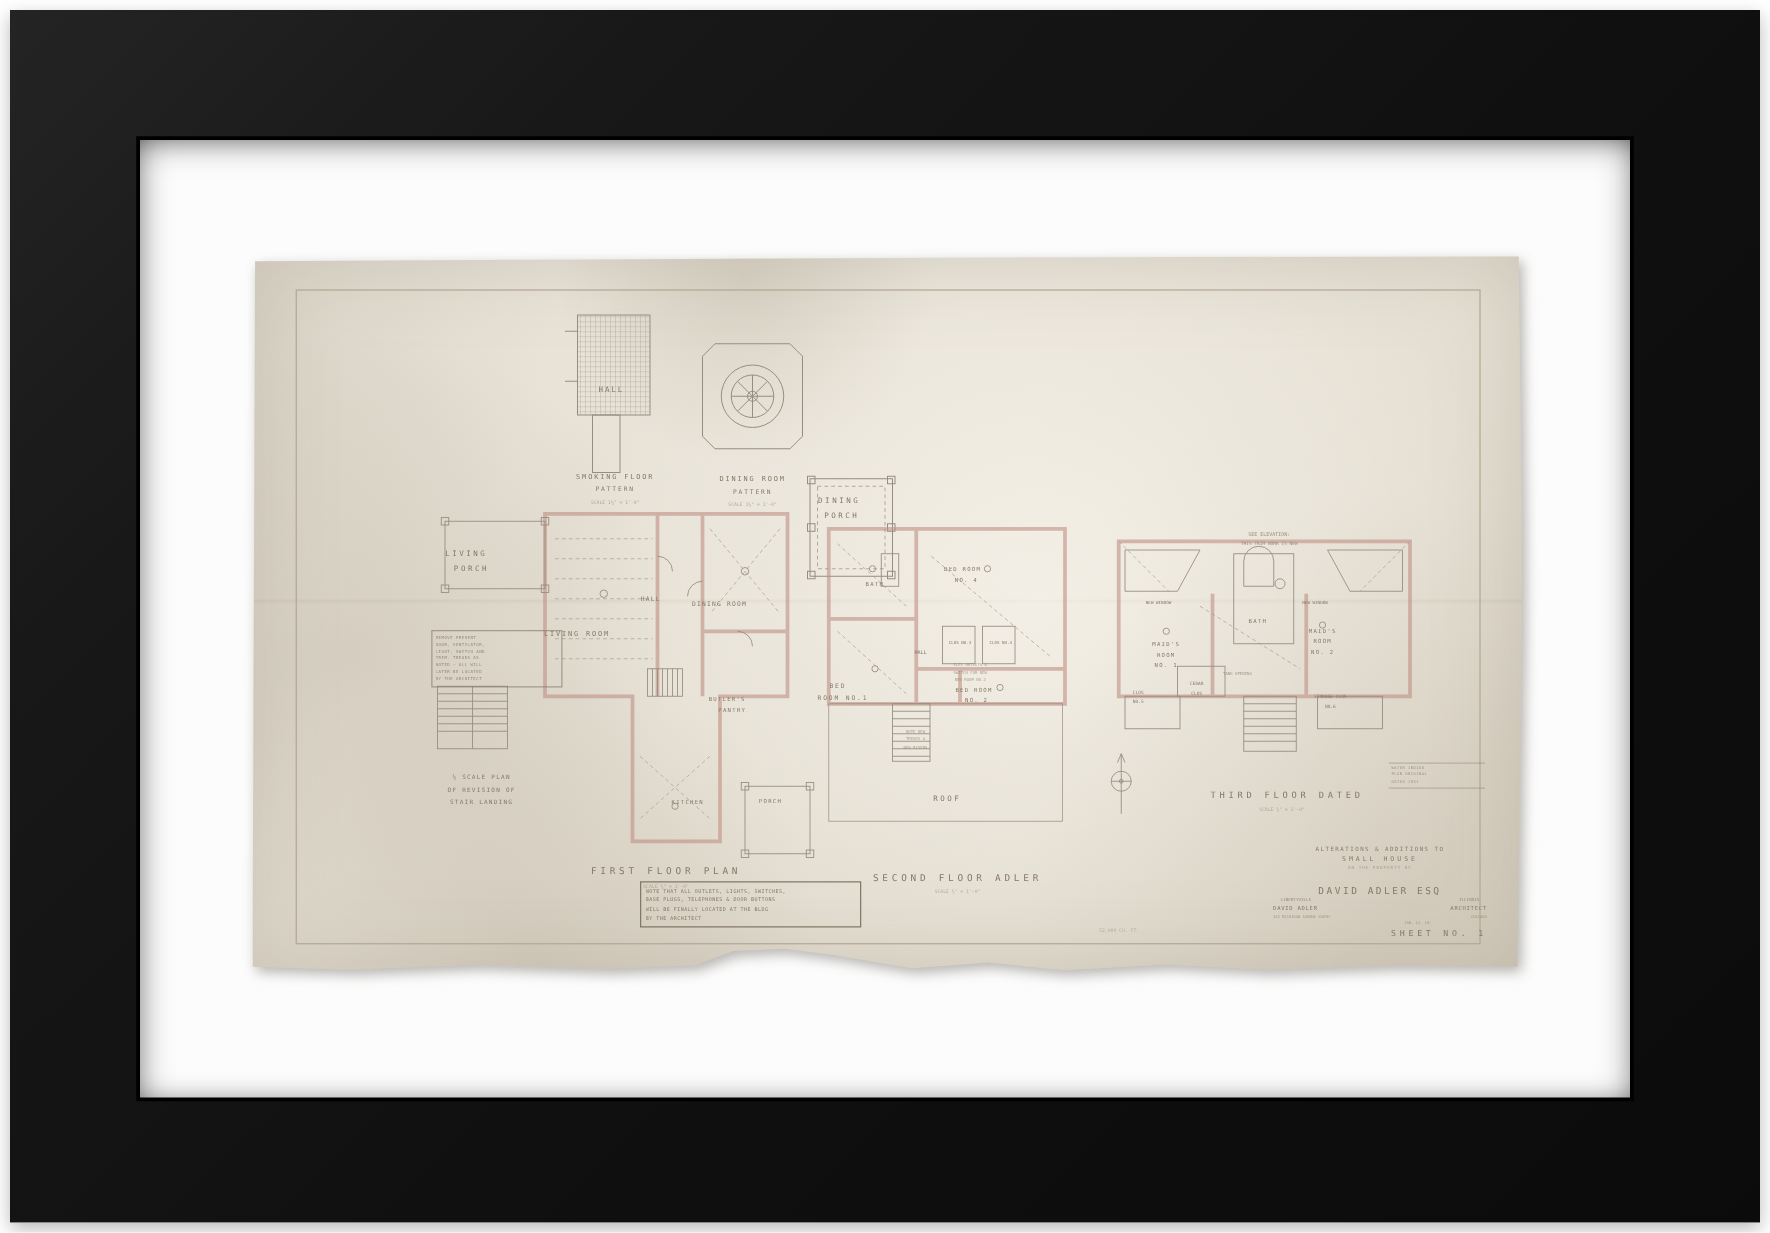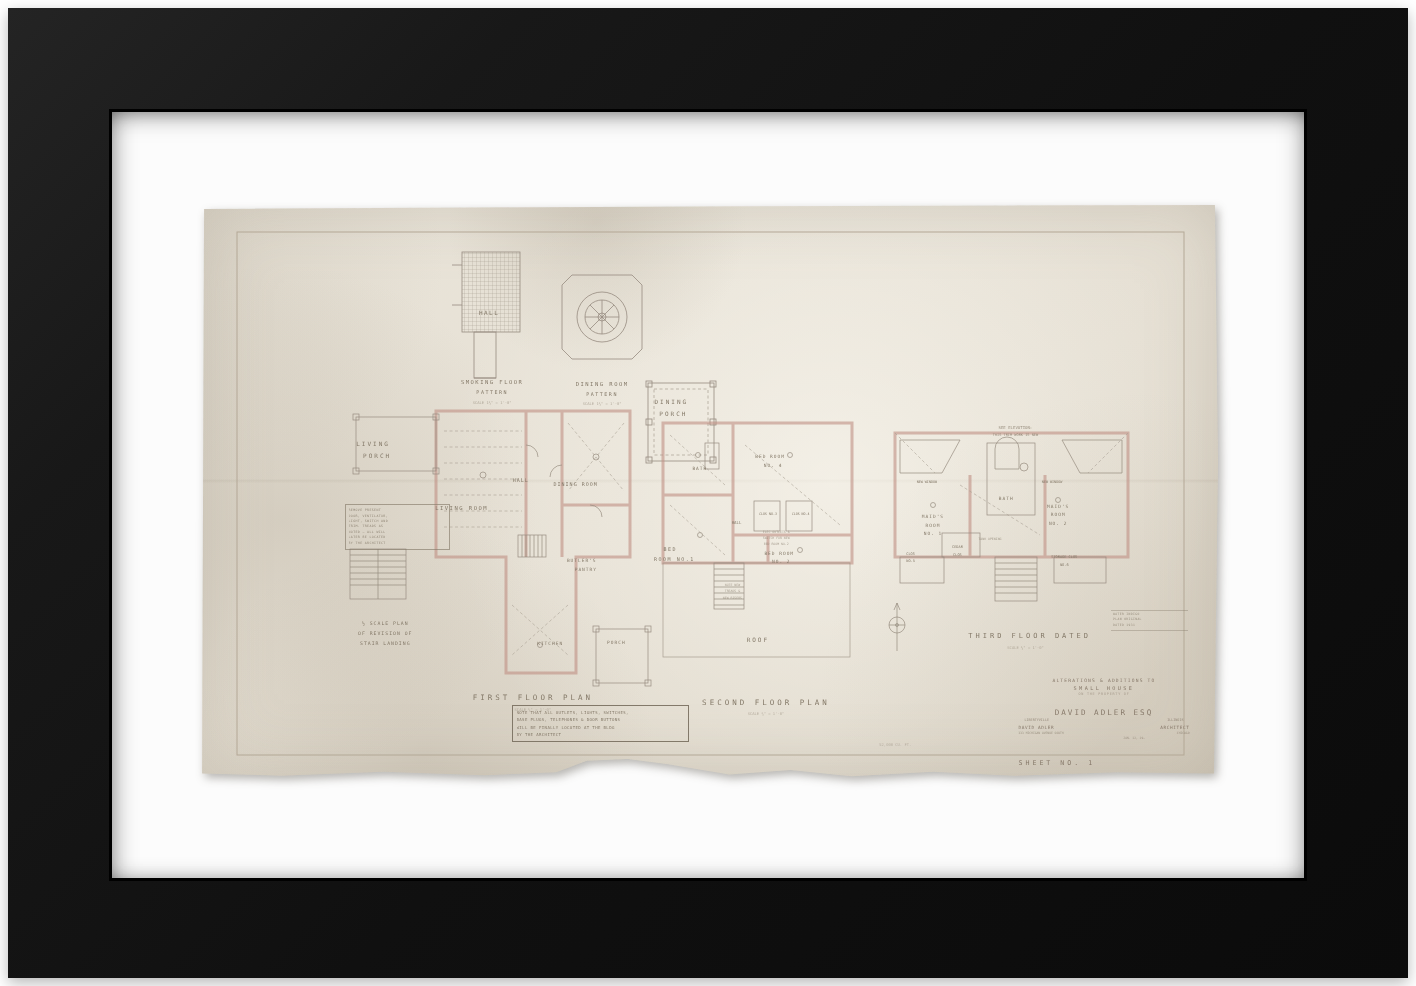--- a/index.html
+++ b/index.html
@@ -45,21 +45,21 @@
   .nline{white-space:nowrap;overflow:hidden;}
   .title-block{left:80.4%;top:82.6%;width:16.8%;color:#87796a;text-align:center;}
   .tb1{font-size:4.6px;letter-spacing:1.2px;}
   .tb2{font-size:5.2px;letter-spacing:2.4px;margin-top:2px;}
   .tb3{font-size:3.4px;opacity:0.6;margin-top:1px;letter-spacing:0.8px;}
   .tb-owner{font-size:7.6px;letter-spacing:2px;margin-top:12px;}
   .tb-row{display:flex;justify-content:space-between;font-size:3.4px;margin-top:1px;opacity:0.8;padding:0 6px;}
   .tb-row2{display:flex;justify-content:space-between;font-size:4.4px;margin-top:3px;letter-spacing:0.6px;}
   .tb-addr{display:flex;justify-content:space-between;font-size:3px;opacity:0.7;margin-top:1px;}
   .tb-date{font-size:3px;opacity:0.65;text-align:right;padding-right:26%;margin-top:1px;}
-  .tb-sheet{font-size:6.6px;letter-spacing:3px;text-align:left;margin-top:19px;}
+  .tb-sheet{font-size:6.6px;letter-spacing:3px;text-align:right;margin-top:3px;}
 </style>
 </head>
 <body>
 
 <div class="stage">
   <div class="frame">
     <div class="mat">
       <div class="paper-wrap">
         <div class="paper">
 
@@ -196,21 +196,21 @@
               <span class="lbl" style="left: 46.6%; top: 61.8%; font-size: 5px; letter-spacing: 1.5px;">ROOM NO.1</span>
               <span class="lbl" style="left: 56.6%; top: 57%; font-size: 3.2px; opacity: 0.65;">ELEC OUTLETS &amp;</span>
               <span class="lbl" style="left: 56.6%; top: 58.1%; font-size: 3.2px; opacity: 0.65;">SWITCH FOR NEW</span>
               <span class="lbl" style="left: 56.6%; top: 59.2%; font-size: 3.2px; opacity: 0.65;">BED ROOM NO.2</span>
               <span class="lbl" style="left: 56.9%; top: 60.7%; font-size: 4.5px; letter-spacing: 1px;">BED ROOM</span>
               <span class="lbl" style="left: 57.1%; top: 62.2%; font-size: 4.5px; letter-spacing: 1px;">NO. 2</span>
               <span class="lbl" style="left: 52.3%; top: 66.3%; font-size: 3.2px; opacity: 0.65;">NOTE NEW</span>
               <span class="lbl" style="left: 52.3%; top: 67.4%; font-size: 3.2px; opacity: 0.65;">TREADS &amp;</span>
               <span class="lbl" style="left: 52.3%; top: 68.5%; font-size: 3.2px; opacity: 0.65;">NEW RISERS</span>
               <span class="lbl" style="left: 54.8%; top: 75.7%; font-size: 6px; letter-spacing: 2px;">ROOF</span>
-              <span class="lbl" style="left: 55.6%; top: 86.7%; font-size: 7.5px; letter-spacing: 3px;">SECOND FLOOR PLAN</span>
+              <span class="lbl" style="left: 55.6%; top: 86.7%; font-size: 7.5px; letter-spacing: 3px;">SECOND FLOOR ADLER</span>
               <span class="lbl" style="left: 55.6%; top: 88.7%; font-size: 3.8px; opacity: 0.5;">SCALE ¼" = 1'-0"</span>
               <span class="lbl" style="left: 80.1%; top: 38.7%; font-size: 4px; opacity: 0.8;">SEE ELEVATION:</span>
               <span class="lbl" style="left: 80.1%; top: 40.1%; font-size: 3.6px; opacity: 0.8;">THIS TRIM WORK IS NEW</span>
               <span class="lbl" style="left: 71.4%; top: 48.3%; font-size: 3.4px;">NEW WINDOW</span>
               <span class="lbl" style="left: 83.7%; top: 48.3%; font-size: 3.4px;">NEW WINDOW</span>
               <span class="lbl" style="left: 79.2%; top: 51.1%; font-size: 4.5px; letter-spacing: 1px;">BATH</span>
               <span class="lbl" style="left: 72%; top: 54.3%; font-size: 4.5px; letter-spacing: 1px;">MAID'S</span>
               <span class="lbl" style="left: 72%; top: 55.8%; font-size: 4.5px; letter-spacing: 1px;">ROOM</span>
               <span class="lbl" style="left: 72%; top: 57.3%; font-size: 4.5px; letter-spacing: 1px;">NO. 1</span>
               <span class="lbl" style="left: 84.3%; top: 52.5%; font-size: 4.5px; letter-spacing: 1px;">MAID'S</span>

